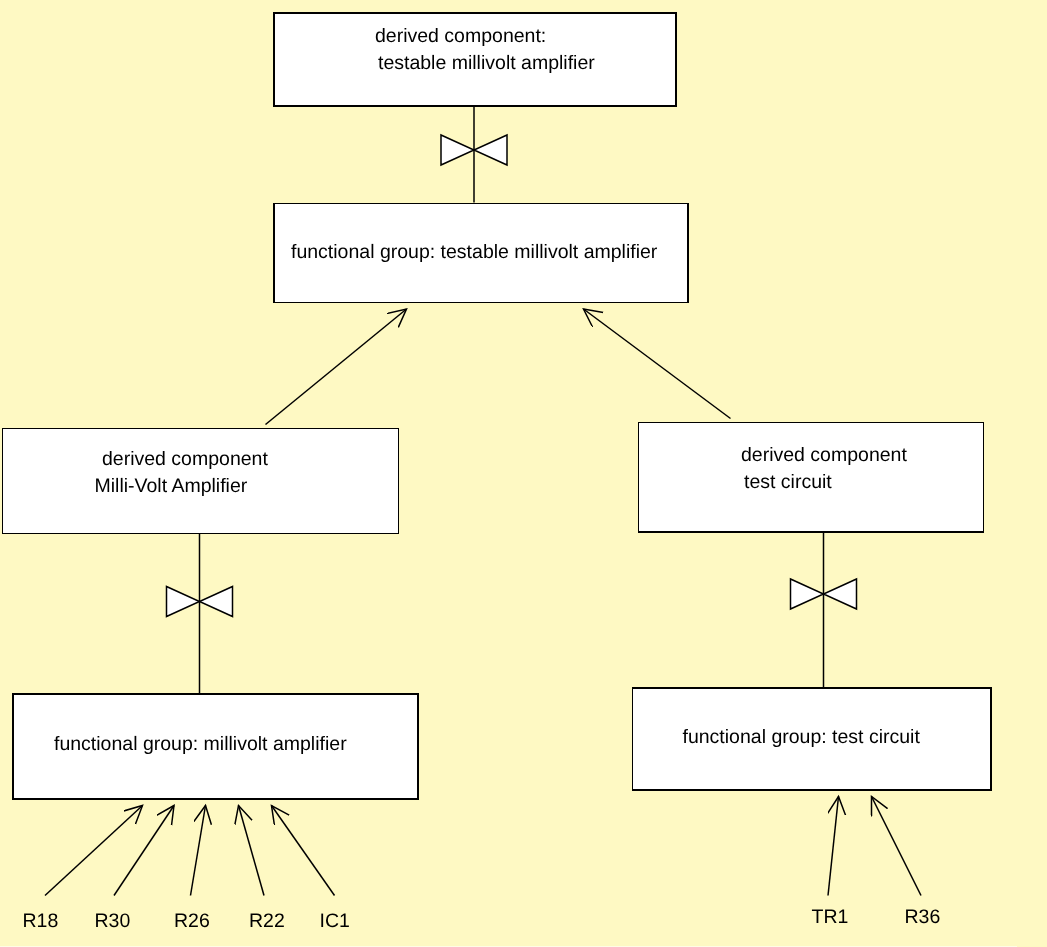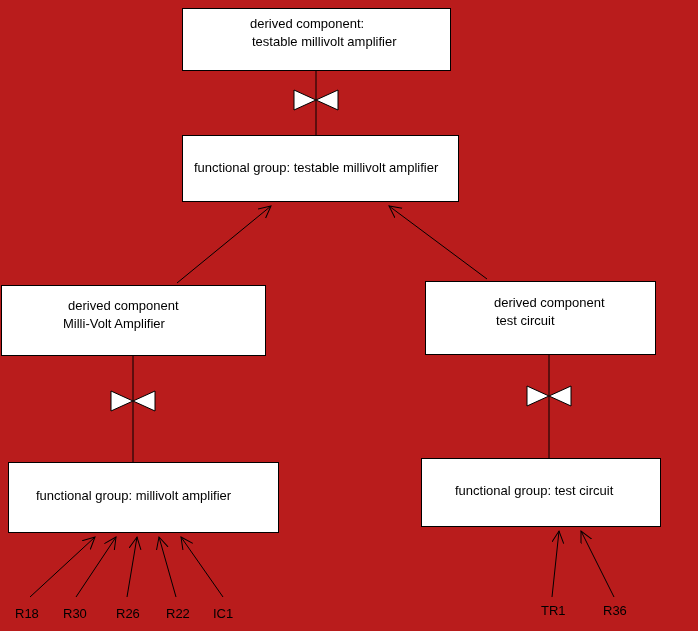--- a/index.html
+++ b/index.html
@@ -4,21 +4,21 @@
 <style>
   html, body {
     margin: 0;
     padding: 0;
     background: #ffffff;
   }
   .canvas {
     position: relative;
     width: 698px;
     height: 631px;
-    background: #b91c1c;
+    background: #fef9c3;
     overflow: hidden;
   }
   svg {
     display: block;
   }
   text {
     font-family: "Liberation Sans", sans-serif;
     font-size: 13px;
     fill: #000000;
   }

